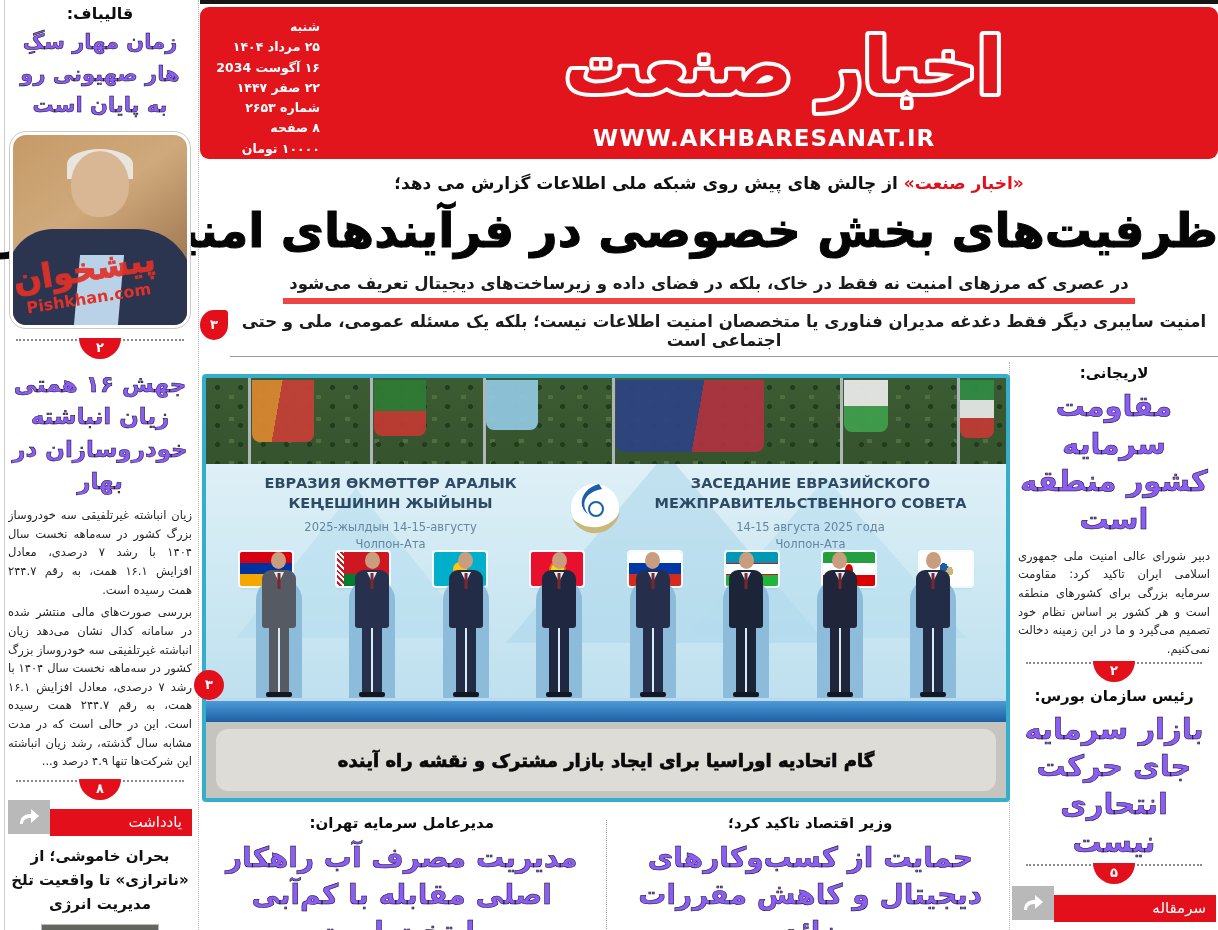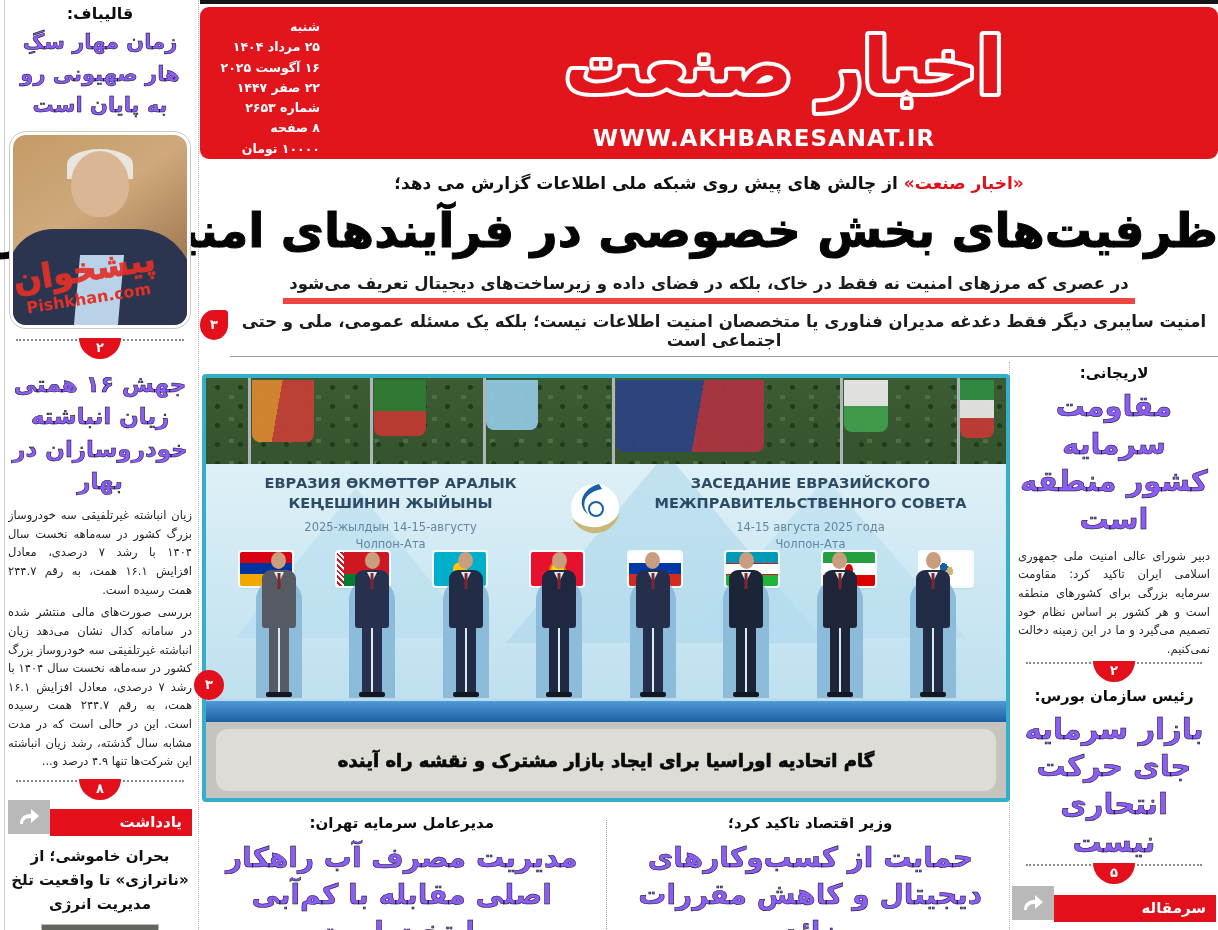--- a/index.html
+++ b/index.html
@@ -108,21 +108,21 @@
   .b-art { flex:1; padding:0 6px; }
   .b-art .kick { font-size:15px; }
   .b-art h2 { margin-top:8px; text-align:center; font-size:28px; line-height:1.32; }
   .b-div { width:0; border-left:1px dotted #9a9a9a; margin:6px 4px 0; }
 
   
   .col-right .art { padding:2px 6px 0; }
   .col-right h2 { text-align:center; font-size:29px; line-height:1.3; margin-top:6px; }
   .col-right .body { margin-top:8px; font-size:11.5px; line-height:1.62; text-align:justify; color:#262626; }
   .sec-bar { display:flex; align-items:stretch; height:27px; margin-top:10px; }
-  .sec-title { flex:1; background:#e3101b; color:#fff; font-weight:bold; font-size:15px; line-height:27px; padding:0 10px; }
+  .sec-title { flex:1; background:#e3101b; color:#fff; font-weight:normal; font-size:15px; line-height:27px; padding:0 10px; }
   .arrow-box { width:42px; background:#b9b9b9; margin:-9px 0 2px 0; display:flex; align-items:center; justify-content:center; }
   .ed-h3 { margin-top:10px; text-align:center; font-size:20px; line-height:1.5; font-weight:bold; }
 
   
   .col-left .art1 h2 { text-align:center; font-size:21px; line-height:1.5; margin-top:4px; }
   .gh-photo { position:relative; height:196px; margin:10px 2px 0; border:3px solid #fff; outline:1px solid #c9c9c9; border-radius:16px; overflow:hidden;
               background:linear-gradient(145deg,#c59a66 0%,#cfa97c 40%,#8a5f3a 100%); }
   .gh-head { position:absolute; top:16px; left:50%; transform:translateX(-50%); width:58px; height:66px; border-radius:50% 50% 46% 46%; background:#dab794; }
   .gh-hair { position:absolute; top:14px; left:50%; transform:translateX(-50%); width:66px; height:30px; border-radius:50% 50% 0 0; background:#e8e4de; }
   .gh-suit { position:absolute; bottom:-14px; left:-6px; right:-6px; height:110px; background:#2c3550; border-radius:46px 56px 0 0; }
@@ -143,21 +143,21 @@
   <div class="vline" style="left:198px; top:0; bottom:0;"></div>
   <div class="vline" style="right:208px; top:362px; bottom:0;"></div>
 
   <div class="top-band">
     <div class="black-top"></div>
 
     <header class="masthead">
       <div class="m-dates">
         <div>شنبه</div>
         <div>۲۵ مرداد ۱۴۰۴</div>
-        <div>۱۶ آگوست ۲۰۲۵</div>
+        <div>۱۶ آگوست 2034</div>
         <div>۲۲ صفر ۱۴۴۷</div>
         <div>شماره ۲۶۵۳</div>
         <div>۸ صفحه</div>
         <div>۱۰۰۰۰ تومان</div>
       </div>
       <div class="m-logo">
         <svg width="100%" height="112" viewBox="0 0 640 112">
           <text x="320" y="84" text-anchor="middle" font-size="76" font-weight="bold" fill="#e2141c" stroke="#ffffff" stroke-width="8" paint-order="stroke" stroke-linejoin="round" style="font-family:'DejaVu Sans',sans-serif">اخبار صنعت</text>
         </svg>
       </div>

